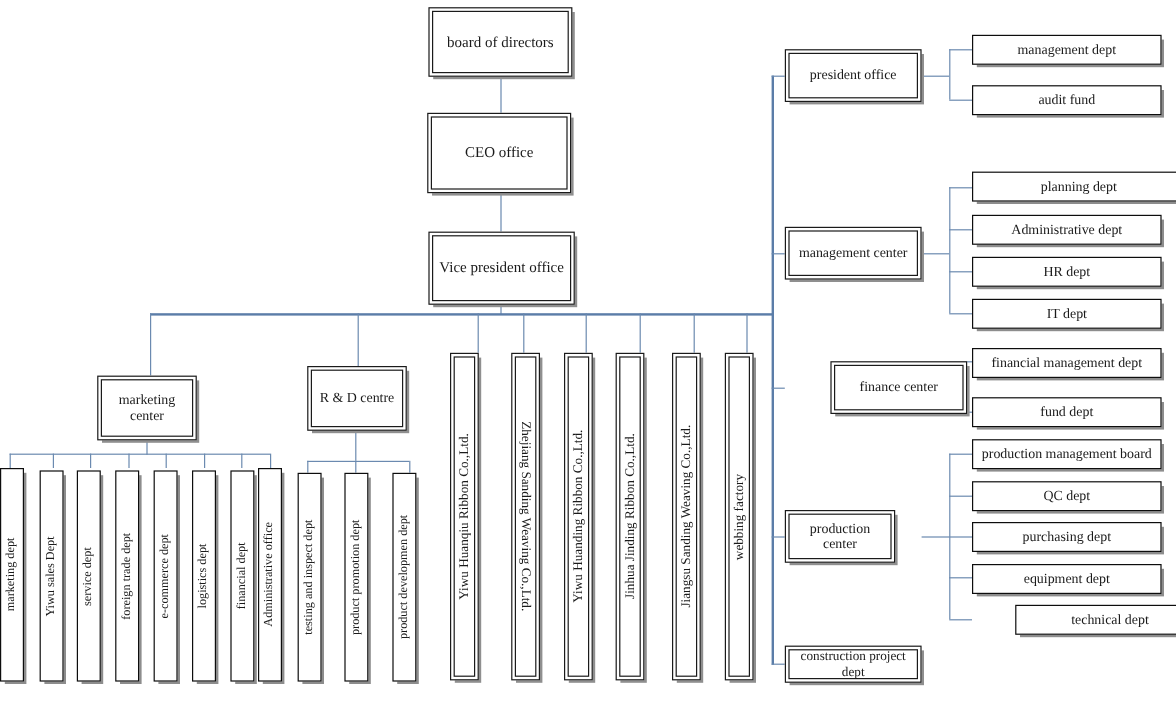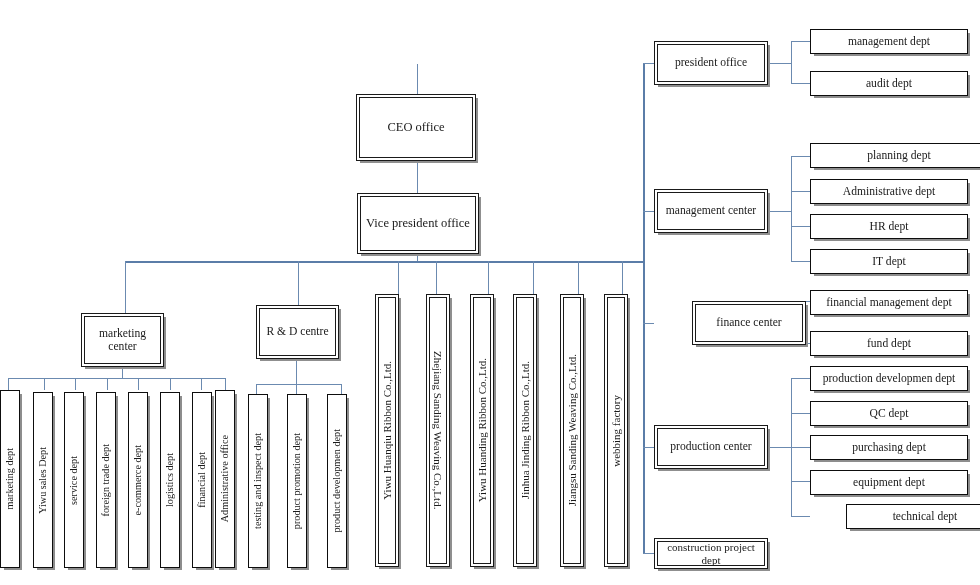--- a/index.html
+++ b/index.html
@@ -148,20 +148,25 @@
   <div class="conn v" style="left:170px; top:378px; height:12px;"></div>
   <div class="conn v" style="left:201px; top:378px; height:12px;"></div>
   <div class="conn v" style="left:225px; top:378px; height:12px;"></div>
 
   <div class="conn v" style="left:296px; top:359px; height:25px;"></div>
   <div class="conn h" style="left:256px; top:384px; width:85px;"></div>
   <div class="conn v" style="left:256px; top:384px; height:10px;"></div>
   <div class="conn v" style="left:296px; top:384px; height:10px;"></div>
   <div class="conn v" style="left:341px; top:384px; height:10px;"></div>
 
+  <div class="box dbl fs13" style="left:357px; top:6px; width:120px; height:58px;">
+    <span class="inner">
+        <span class="lbl">board of directors</span>
+      </span>
+  </div>
 
   <div class="box dbl fs13" style="left:356px; top:94px; width:120px; height:67px;">
     <span class="inner">
         <span class="lbl">CEO office</span>
       </span>
   </div>
 
   <div class="box dbl fs13" style="left:357px; top:193px; width:122px; height:61px;">
     <span class="inner">
         <span class="lbl">Vice president office</span>
@@ -179,37 +184,37 @@
         <span class="lbl">management center</span>
       </span>
   </div>
 
   <div class="box dbl fs12" style="left:654px; top:301px; width:114px; height:44px;margin-left:38px;">
     <span class="inner">
         <span class="lbl">finance center</span>
       </span>
   </div>
 
-  <div class="box dbl fs12" style="left:654px; top:425px; width:114px; height:44px;">
+  <div class="box dbl fs12" style="left:654px; top:425px; width:92px; height:44px;">
     <span class="inner">
         <span class="lbl">production center</span>
       </span>
   </div>
 
   <div class="box dbl fs11" style="left:654px; top:538px; width:114px; height:31px;">
     <span class="inner">
         <span class="lbl">construction project dept</span>
       </span>
   </div>
 
   <div class="box thick fs12" style="left:810px; top:29px; width:158px; height:25px;">
     <span class="lbl">management dept</span>
   </div>
   <div class="box thick fs12" style="left:810px; top:71px; width:158px; height:25px;">
-    <span class="lbl">audit dept</span>
+    <span class="lbl">audit fund</span>
   </div>
 
   <div class="box thick fs12" style="left:810px; top:143px; width:178px; height:25px;">
     <span class="lbl">planning dept</span>
   </div>
   <div class="box thick fs12" style="left:810px; top:179px; width:158px; height:25px;">
     <span class="lbl">Administrative dept</span>
   </div>
   <div class="box thick fs12" style="left:810px; top:214px; width:158px; height:25px;">
     <span class="lbl">HR dept</span>
@@ -219,21 +224,21 @@
   </div>
 
   <div class="box thick fs12" style="left:810px; top:331px; width:158px; height:25px;">
     <span class="lbl">fund dept</span>
   </div>
   <div class="box thick fs12" style="left:810px; top:290px; width:158px; height:25px;">
     <span class="lbl">financial management dept</span>
   </div>
 
   <div class="box thick fs12" style="left:810px; top:366px; width:158px; height:25px;">
-    <span class="lbl">production developmen dept</span>
+    <span class="lbl">production management board</span>
   </div>
   <div class="box thick fs12" style="left:810px; top:401px; width:158px; height:25px;">
     <span class="lbl">QC dept</span>
   </div>
   <div class="box thick fs12" style="left:810px; top:435px; width:158px; height:25px;">
     <span class="lbl">purchasing dept</span>
   </div>
   <div class="box thick fs12" style="left:810px; top:470px; width:158px; height:25px;">
     <span class="lbl">equipment dept</span>
   </div>

